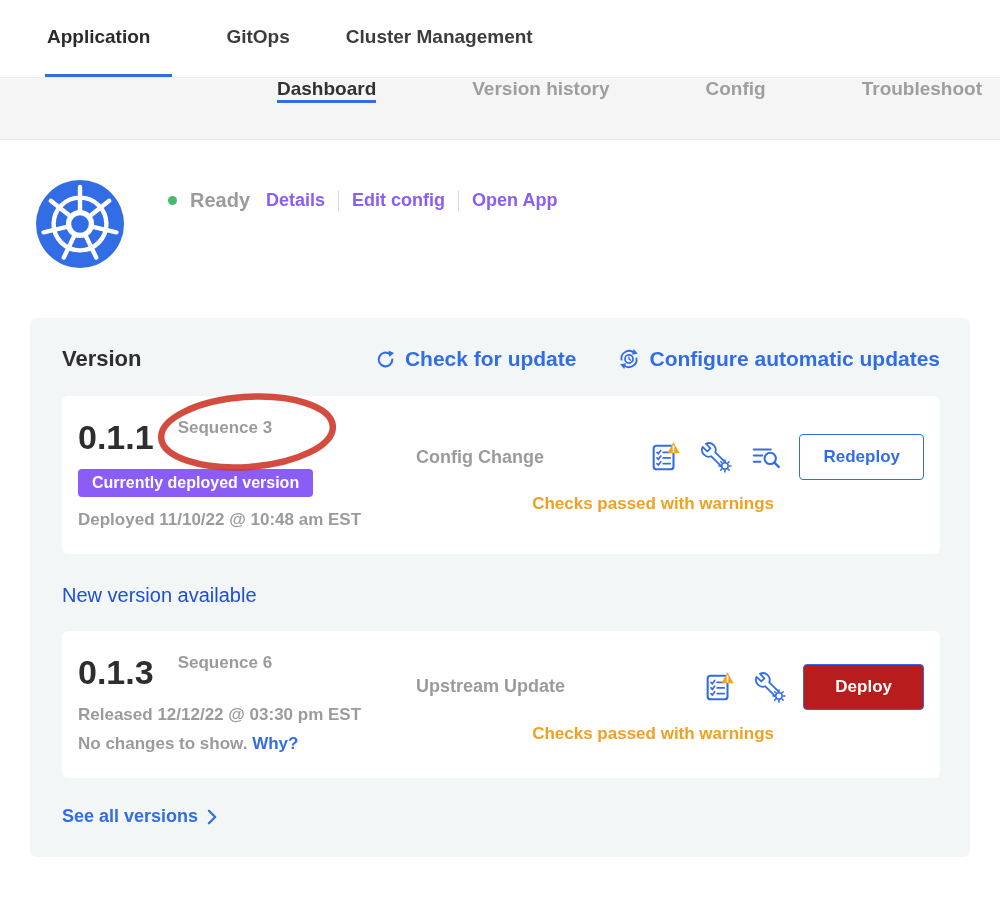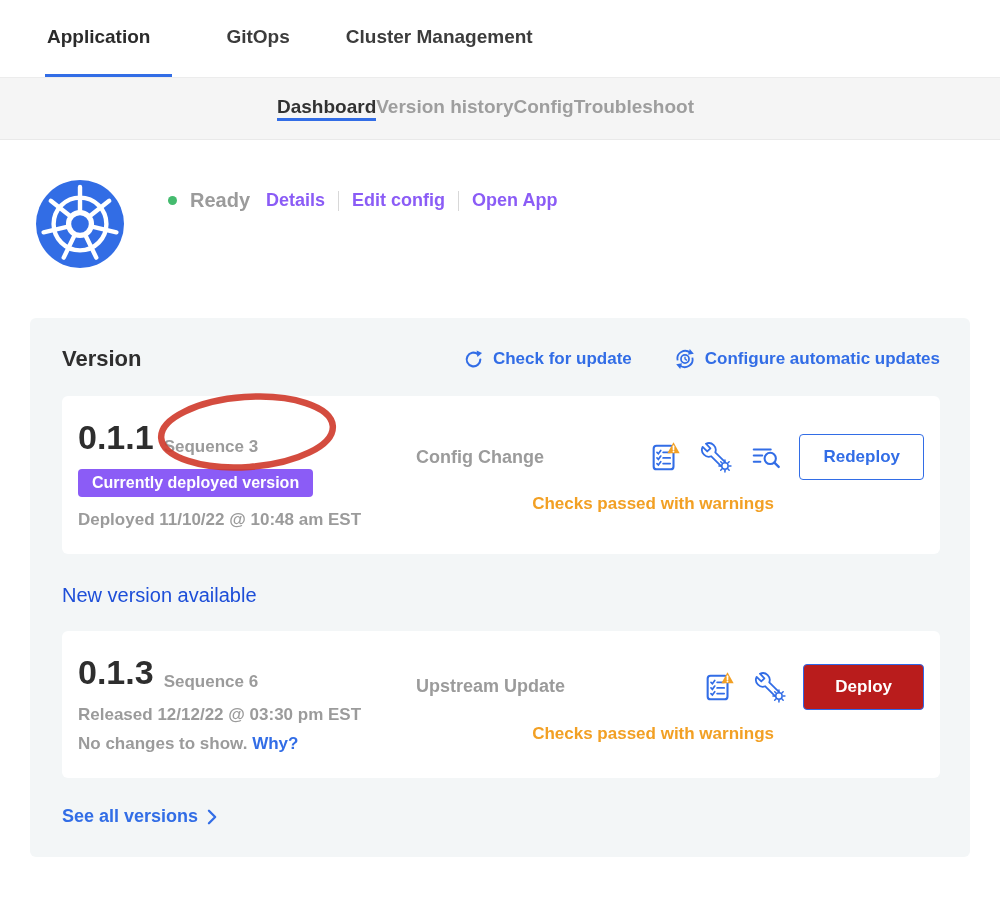--- a/index.html
+++ b/index.html
@@ -9,48 +9,48 @@
     background:#fff; color:#323232;
     font-family:"Liberation Sans","DejaVu Sans",sans-serif;
   }
   
   .top-nav { height:78px; background:#fff; display:flex; align-items:stretch;
     padding-left:45px; gap:52px; border-bottom:1px solid #ececec; }
   .top-tab { flex:none; display:flex; align-items:center; font-size:19px; font-weight:bold;
     color:#3c3c3c; border-bottom:3px solid transparent; cursor:pointer; white-space:nowrap; padding:0 2px; }
   .top-tab.active { color:#2b2b2b; border-bottom-color:#326de6; padding-right:22px; }
   
-  .sub-nav { height:62px; background:#f5f5f5; display:flex; align-items:center;
-    padding-left:277px; border-bottom:1px solid #e9e9e9; overflow:hidden; }
+  .sub-nav { height:62px; background:#f5f5f5; display:flex; align-items:flex-start;
+    padding-left:277px; gap:96px; border-bottom:1px solid #e9e9e9; overflow:hidden; }
   .sub-tab { flex:none; display:flex; align-items:center; font-size:19px; font-weight:bold;
     color:#9e9e9e; border-bottom:3px solid transparent; cursor:pointer; white-space:nowrap; }
   .sub-tab.active { color:#323232; border-bottom-color:#326de6; }
   
   .app-header { display:flex; align-items:flex-start; padding:40px 0 0 36px; }
   .k8s-logo { width:88px; height:88px; flex:none; }
   .app-header-info { margin-left:44px; padding-top:0; }
   .app-title { margin:0; font-size:43px; font-weight:bold; color:#2e2e2e; letter-spacing:.5px; line-height:1.15; }
   .status-row { display:flex; align-items:center; margin-top:9px; gap:13px; }
   .status-dot { width:9px; height:9px; border-radius:50%; background:#44bb6e; flex:none; }
   .status-text { color:#9b9b9b; font-size:20px; font-weight:600; margin-right:3px; }
   .hlink { color:#8b5cf6; font-size:18px; font-weight:bold; text-decoration:none; cursor:pointer; white-space:nowrap; }
   .vdiv { width:1px; height:20px; background:#d8d8d8; flex:none; }
   
   .version-panel { margin:50px 30px 0 30px; background:#f3f6f7; border-radius:6px;
     padding:28px 30px 30px 32px; }
   .vp-header { display:flex; align-items:center; }
   .vp-title { font-size:22px; font-weight:bold; color:#2e2e2e; }
   .vp-actions { margin-left:auto; display:flex; align-items:center; gap:42px; }
   .vp-action { display:flex; align-items:center; gap:9px; color:#326de6; font-weight:bold;
-    font-size:17px; cursor:pointer; white-space:nowrap; }
+    font-size:21px; cursor:pointer; white-space:nowrap; }
   
   .vcard { position:relative; background:#fff; border-radius:6px; margin-top:24px;
     padding:22px 16px 24px 16px; display:flex; }
   .vcard-left { width:330px; flex:none; }
-  .version-line { display:flex; align-items:flex-end; gap:10px; }
+  .version-line { display:flex; align-items:flex-start; gap:24px; }
   .version-number { font-size:34px; font-weight:bold; color:#2e2e2e; }
   .sequence { font-size:17px; color:#9b9b9b; font-weight:600; }
   .badge { display:inline-block; margin-top:12px; background:#8b5cf6; color:#fff;
     font-weight:bold; font-size:16px; padding:5px 14px; border-radius:4px; }
   .meta { margin-top:13px; color:#9b9b9b; font-size:17px; font-weight:600; }
   .inline-link { color:#326de6; font-weight:bold; cursor:pointer; }
   .vcard-right { flex:1; display:flex; flex-direction:column; justify-content:center; }
   .vr-top { display:flex; align-items:center; }
   .release-type { color:#9b9b9b; font-size:18px; font-weight:bold; margin-left:8px; white-space:nowrap; }
   .icon-row { margin-left:auto; display:flex; align-items:center; gap:16px; margin-right:16px; }

